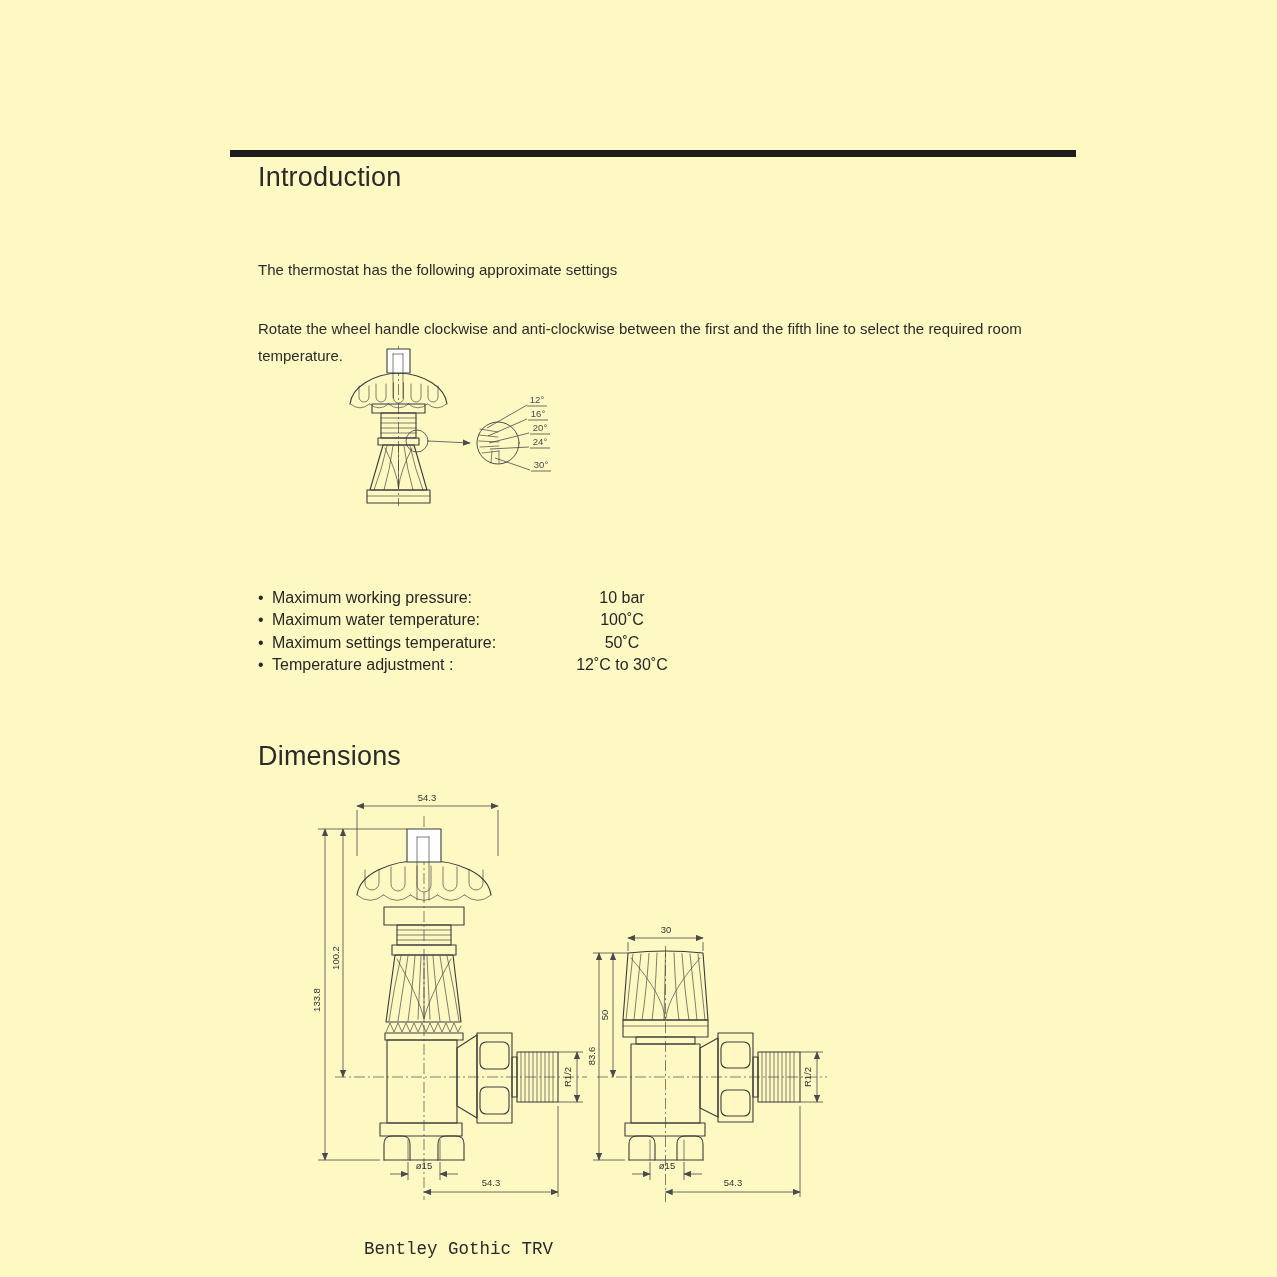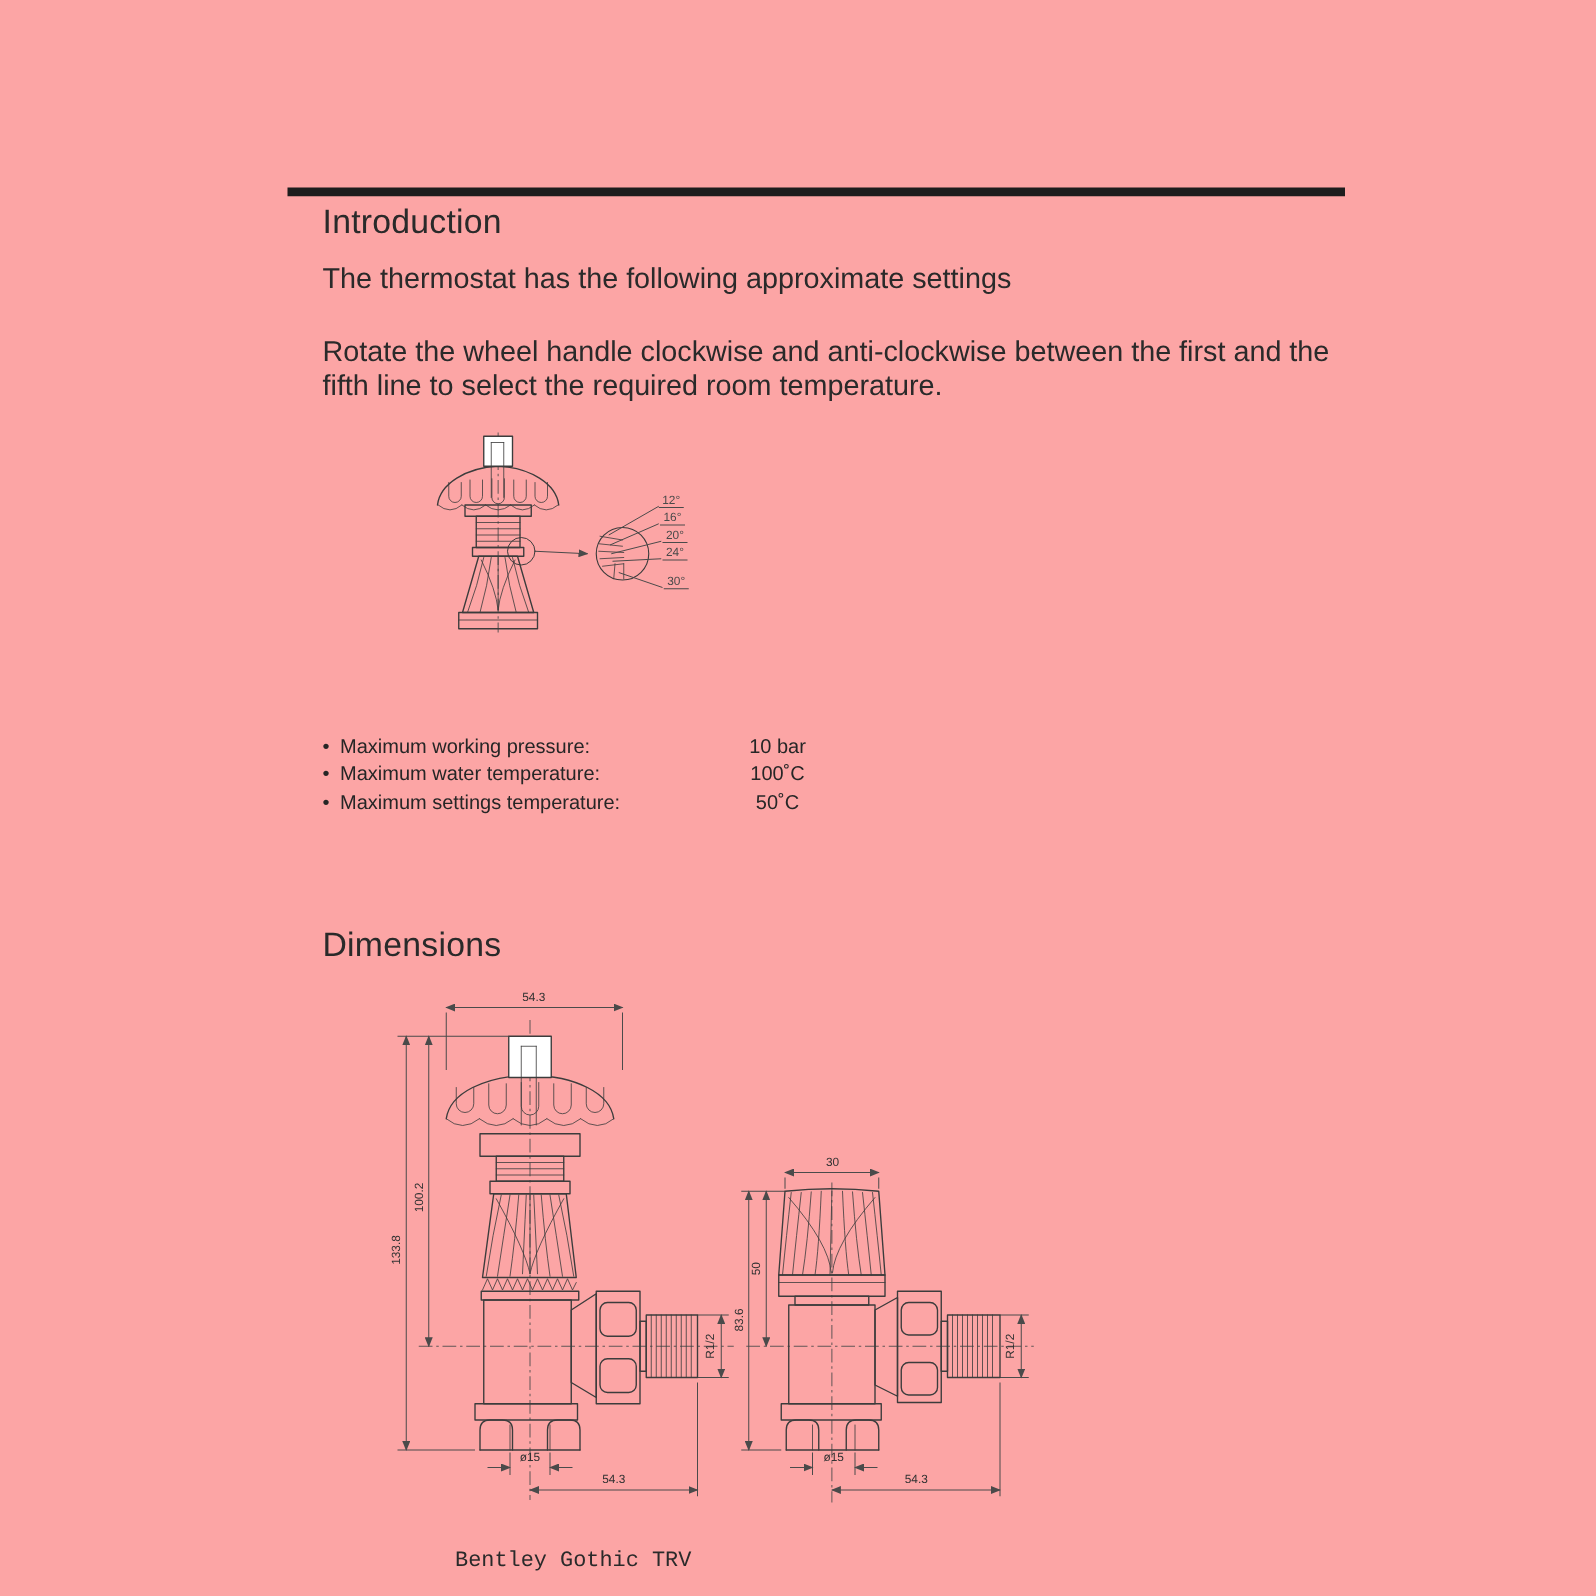--- a/index.html
+++ b/index.html
@@ -1,23 +1,23 @@
 <!DOCTYPE html>
 <html><head>
 <meta charset="utf-8">
 <style>
   html,body{margin:0;padding:0;background:#fff;}
-  .page{position:relative;width:1277px;height:1277px;background:#fca5a5;overflow:hidden;
+  .page{position:relative;width:1277px;height:1277px;background:#fef9c3;overflow:hidden;
         font-family:"Liberation Sans",sans-serif;color:#262626;}
   .toprule{position:absolute;left:230px;top:150px;width:846px;height:7px;background:#1d1d1d;}
   .h{position:absolute;font-size:27px;font-weight:400;color:#2a2a2a;letter-spacing:.2px;white-space:nowrap;}
   .h-intro{left:258px;top:162px;}
   .h-tech{left:258px;top:533px;}
   .h-dims{left:258px;top:741px;}
-  .para{position:absolute;font-size:23px;line-height:27px;color:#2a2a2a;}
+  .para{position:absolute;font-size:15px;line-height:27px;color:#2a2a2a;margin-top:47px;}
   .p1{left:258px;top:209px;width:830px;}
   .p2{left:258px;top:268px;width:830px;}
   .speclist{position:absolute;left:258px;top:587px;width:480px;font-size:16px;}
   .specrow{position:relative;height:22.3px;line-height:22.3px;white-space:nowrap;}
   .specrow .bullet{display:inline-block;width:14px;}
   .specrow .val{position:absolute;left:262px;width:204px;text-align:center;}
   .footer{position:absolute;left:364px;top:1239px;font-size:17.5px;color:#2a2a2a;font-family:Liberation Mono, monospace;}
   .fig{position:absolute;}
   .fig-settings{left:340px;top:344px;}
   .fig-left{left:300px;top:788px;}
@@ -88,20 +88,23 @@
 
   <div class="speclist">
     <div class="specrow">
       <span class="bullet">•</span><span class="lbl">Maximum working pressure:</span><span class="val">10 bar</span>
     </div>
     <div class="specrow">
       <span class="bullet">•</span><span class="lbl">Maximum water temperature:</span><span class="val">100˚C</span>
     </div>
     <div class="specrow">
       <span class="bullet">•</span><span class="lbl">Maximum settings temperature:</span><span class="val">50˚C</span>
+    </div>
+    <div class="specrow">
+      <span class="bullet">•</span><span class="lbl">Temperature adjustment :</span><span class="val">12˚C to 30˚C</span>
     </div>
   </div>
 
   <div class="h h-dims">Dimensions</div>
 
   <svg class="fig fig-left" width="300" height="420" viewBox="0 0 300 420">
     <defs>
       <marker id="arrB" viewBox="0 0 10 8" refX="9" refY="4" markerWidth="10" markerHeight="8" orient="auto-start-reverse">
         <path d="M0,0 L10,4 L0,8 z" fill="#4a4a4a"></path>
       </marker>

